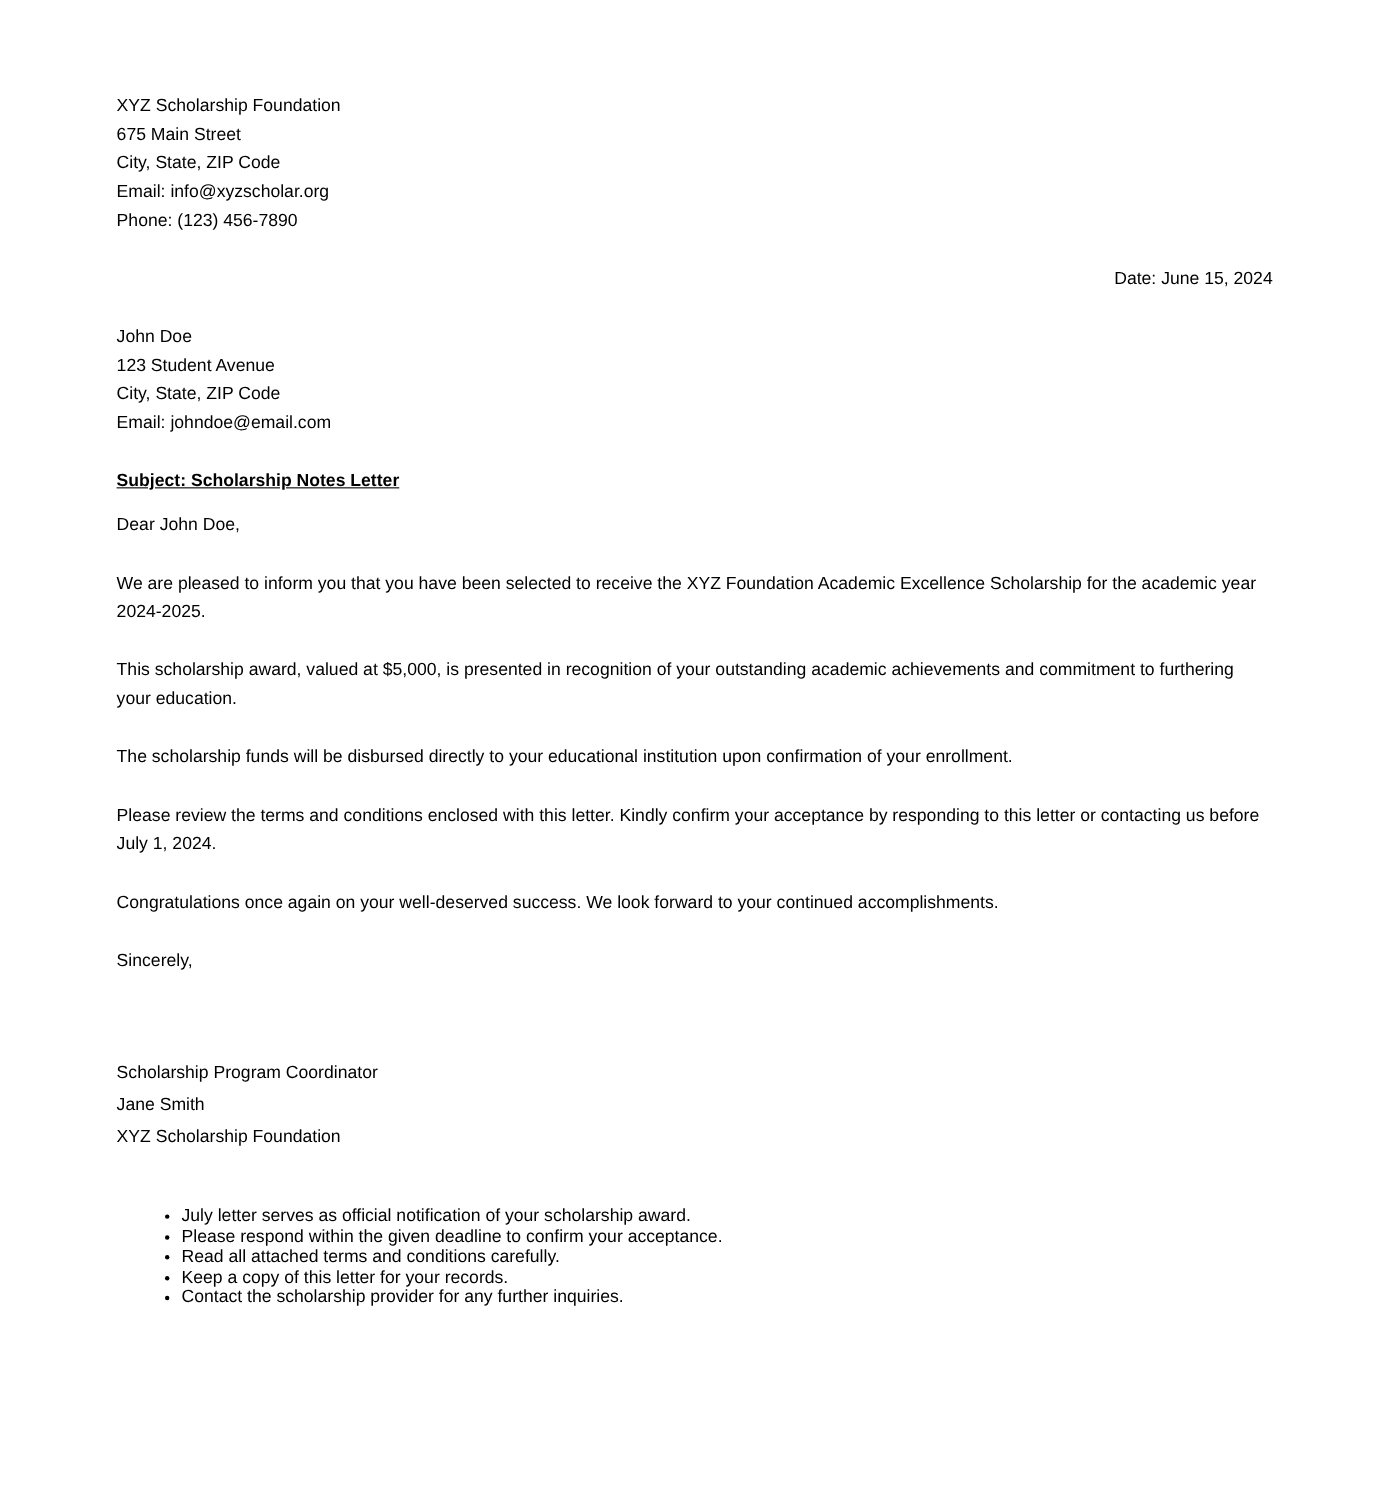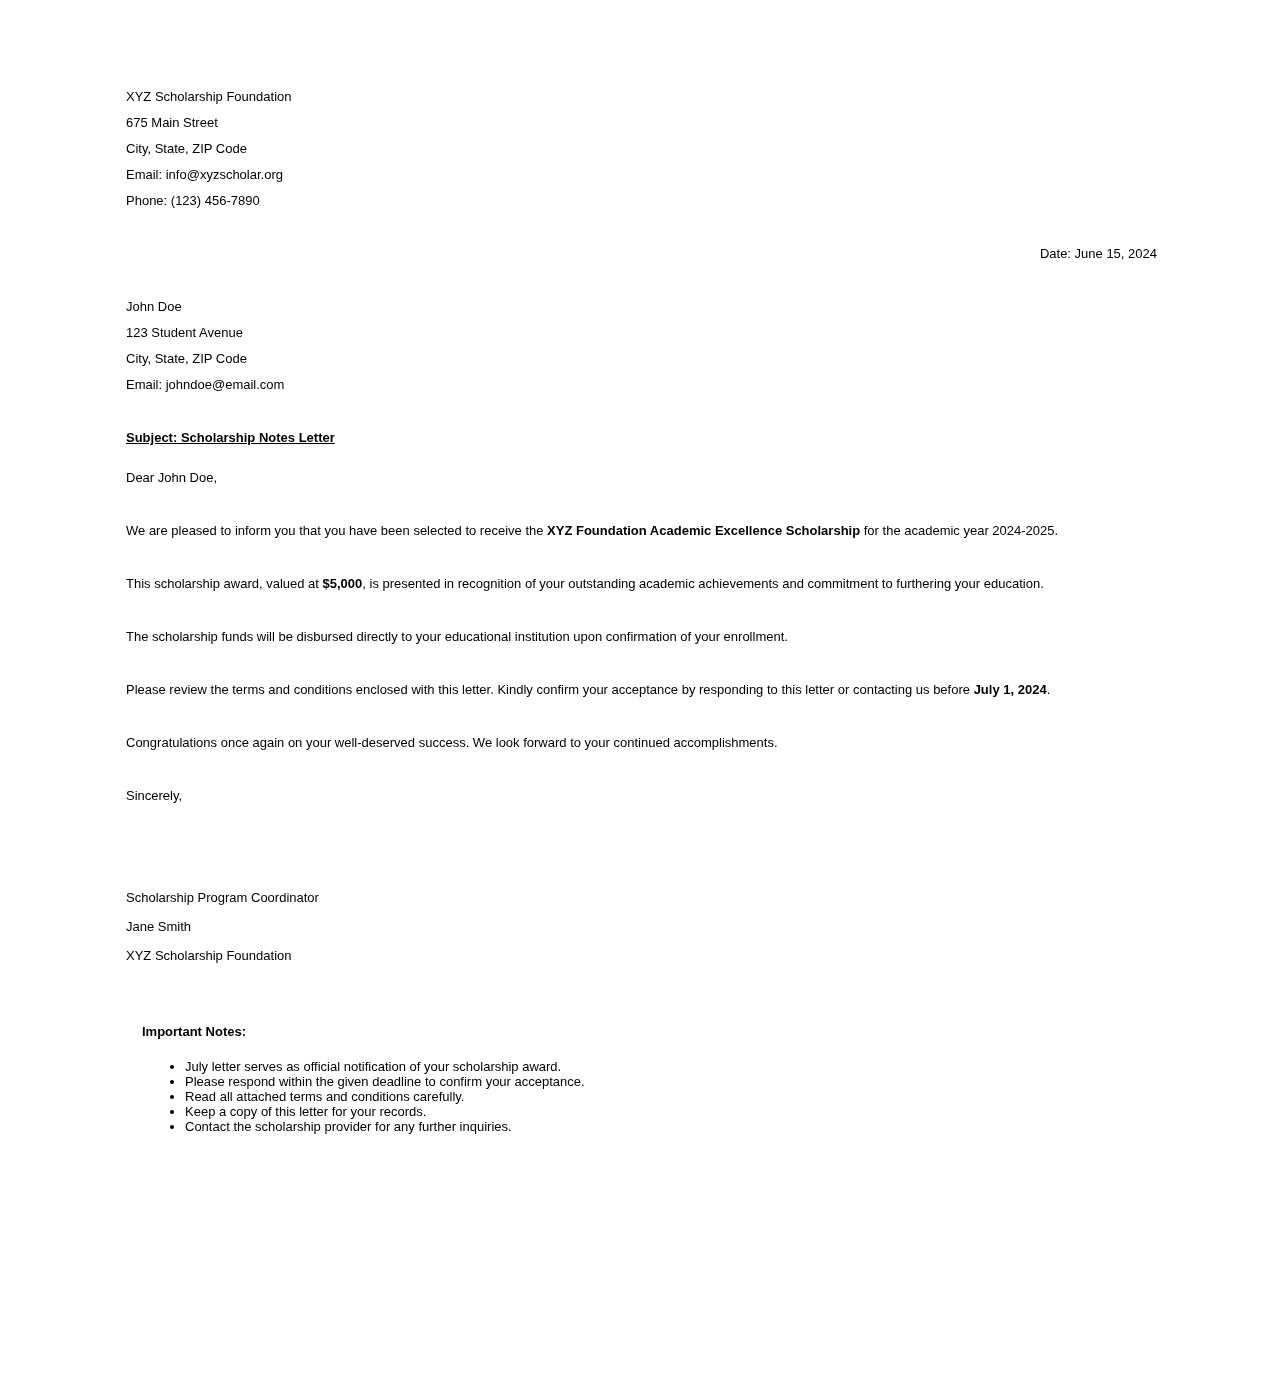--- a/index.html
+++ b/index.html
@@ -8,24 +8,23 @@
     padding: 0;
     background: #ffffff;
   }
   .page {
     position: relative;
     width: 1263px;
     height: 1374px;
     background: #ffffff;
     overflow: hidden;
     font-family: "Liberation Sans", "DejaVu Sans", sans-serif;
-    font-size: 13px;
+    font-size: 16px;
     line-height: 26px;
     color: #000000;
-    padding-left: 20px;
   }
   .letter {
     padding: 84px 106px 0 106px;
   }
   .address-block {
     margin: 0 0 27px 0;
   }
   .address-block div {
     white-space: pre-wrap;
   }
@@ -65,21 +64,21 @@
   }
   .notes-list {
     margin: 14px 0 0 0;
     padding: 0 0 0 43px;
     line-height: 1.16;
   }
   .notes-list li {
     margin: 0;
     padding: 0;
   }
-  b { font-weight: bold; }
+  b { font-weight: normal; }
 </style>
 </head>
 <body>
 
 <div class="page">
   <div class="letter">
 
     <div class="address-block">
       <div>XYZ Scholarship Foundation</div>
       <div>675 Main Street</div>
@@ -113,21 +112,20 @@
 
     <div class="signature-space"></div>
 
     <div class="signature-block">
       <div>Scholarship Program Coordinator</div>
       <div>Jane Smith</div>
       <div>XYZ Scholarship Foundation</div>
     </div>
 
     <div class="notes-section">
-      <div class="notes-heading">Important Notes:</div>
       <ul class="notes-list">
         <li>July letter serves as official notification of your scholarship award.</li>
         <li>Please respond within the given deadline to confirm your acceptance.</li>
         <li>Read all attached terms and conditions carefully.</li>
         <li>Keep a copy of this letter for your records.</li>
         <li>Contact the scholarship provider for any further inquiries.</li>
       </ul>
     </div>
 
   </div>

